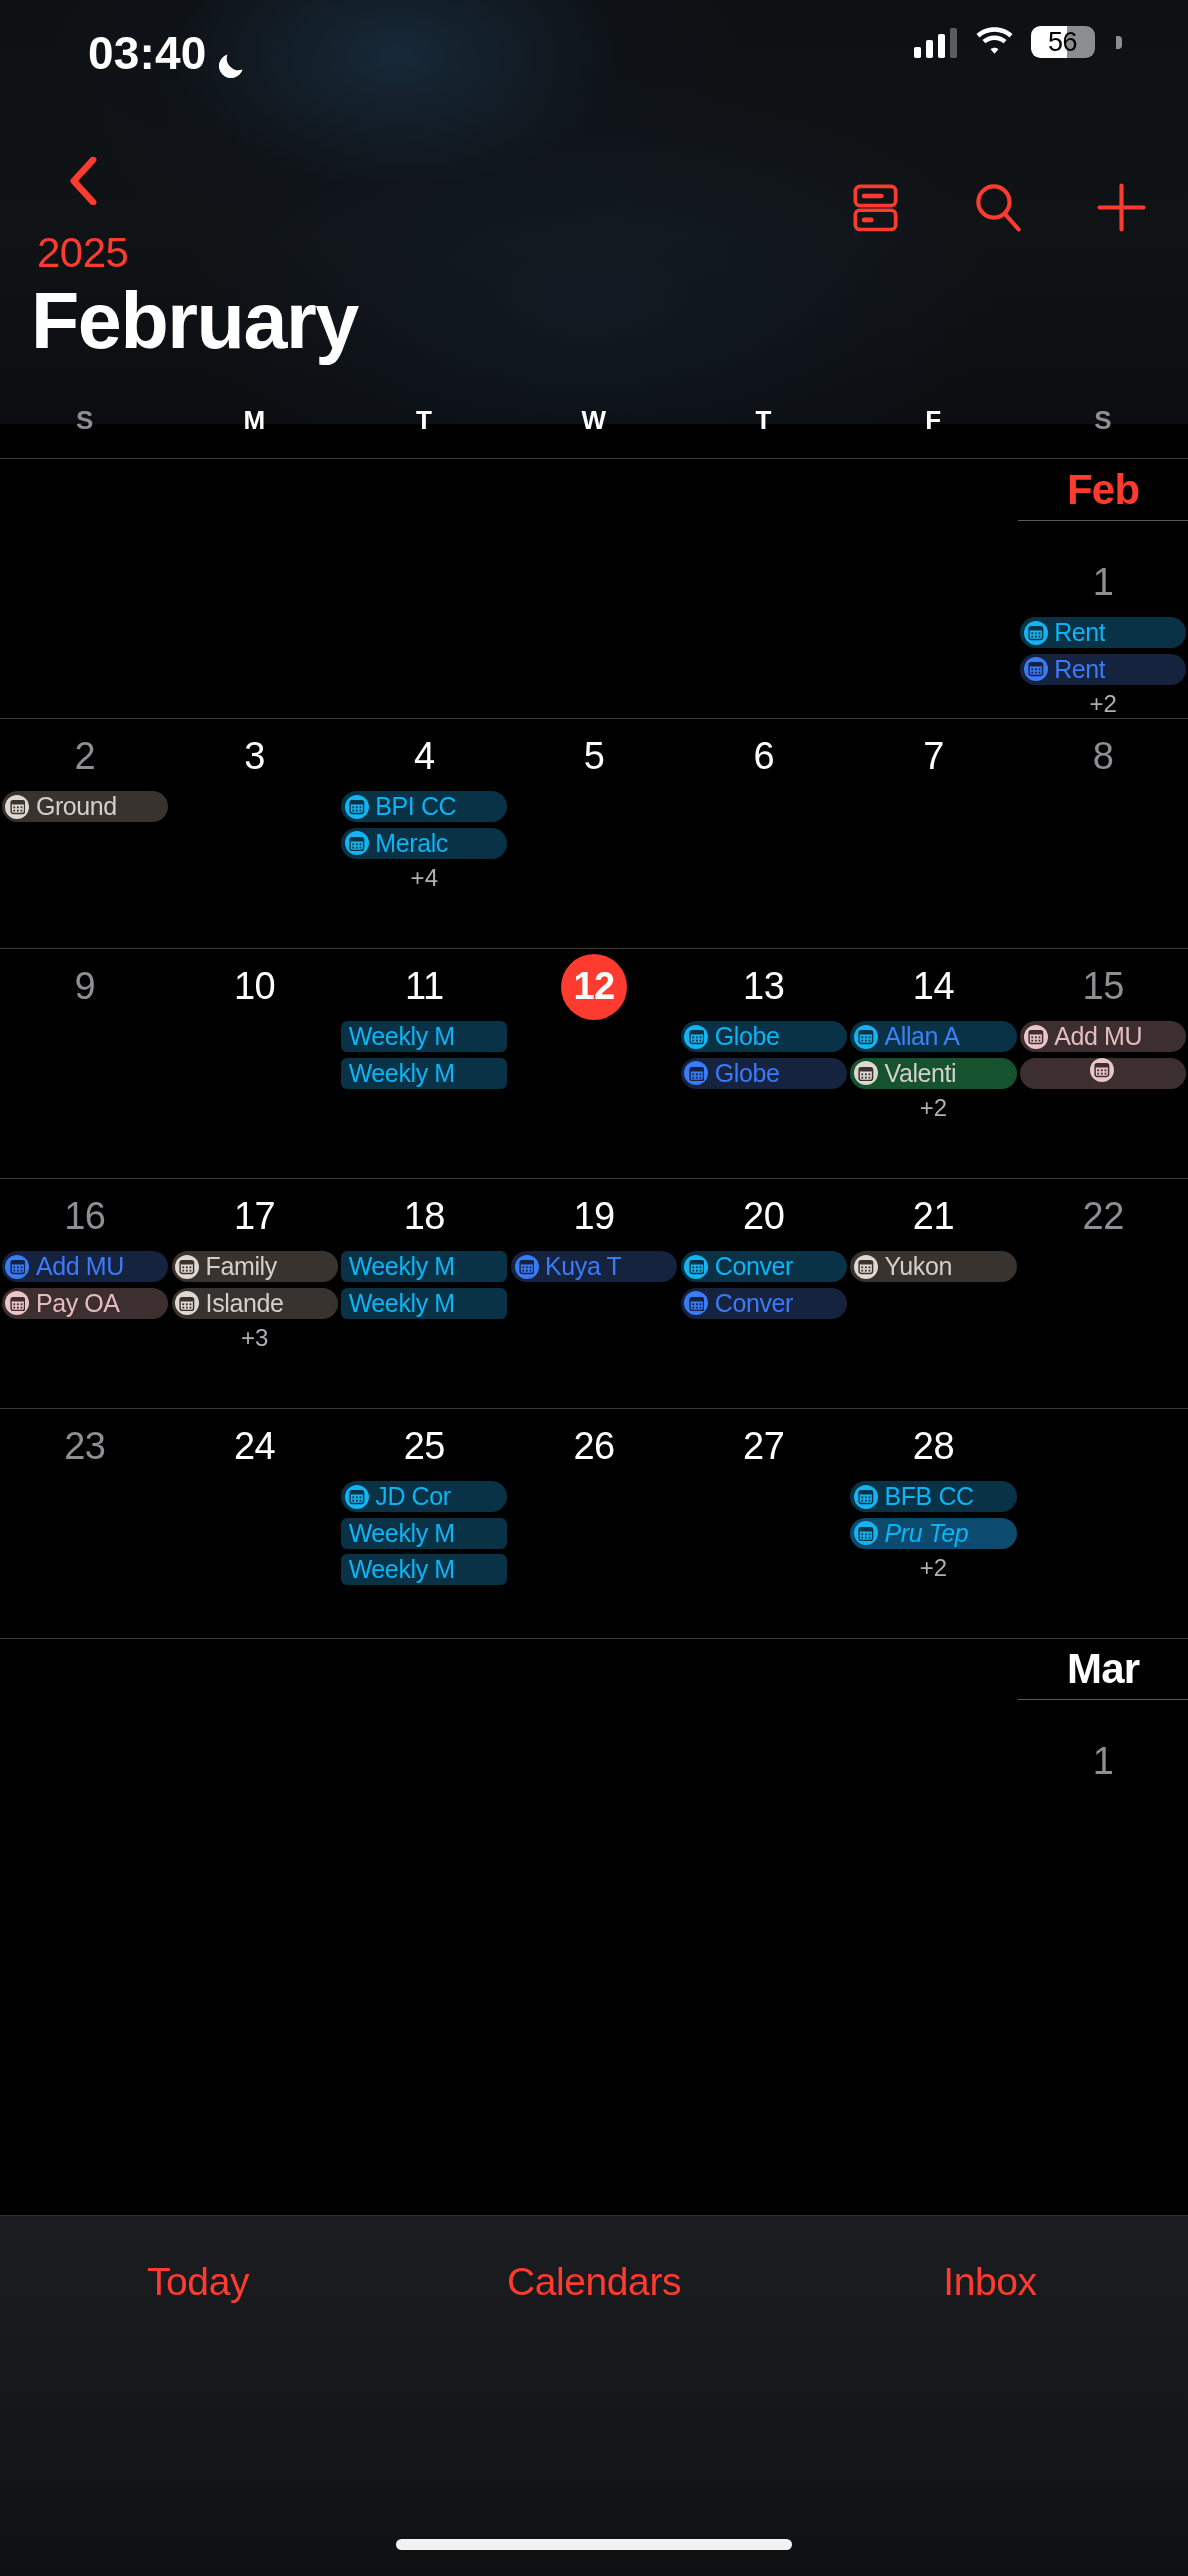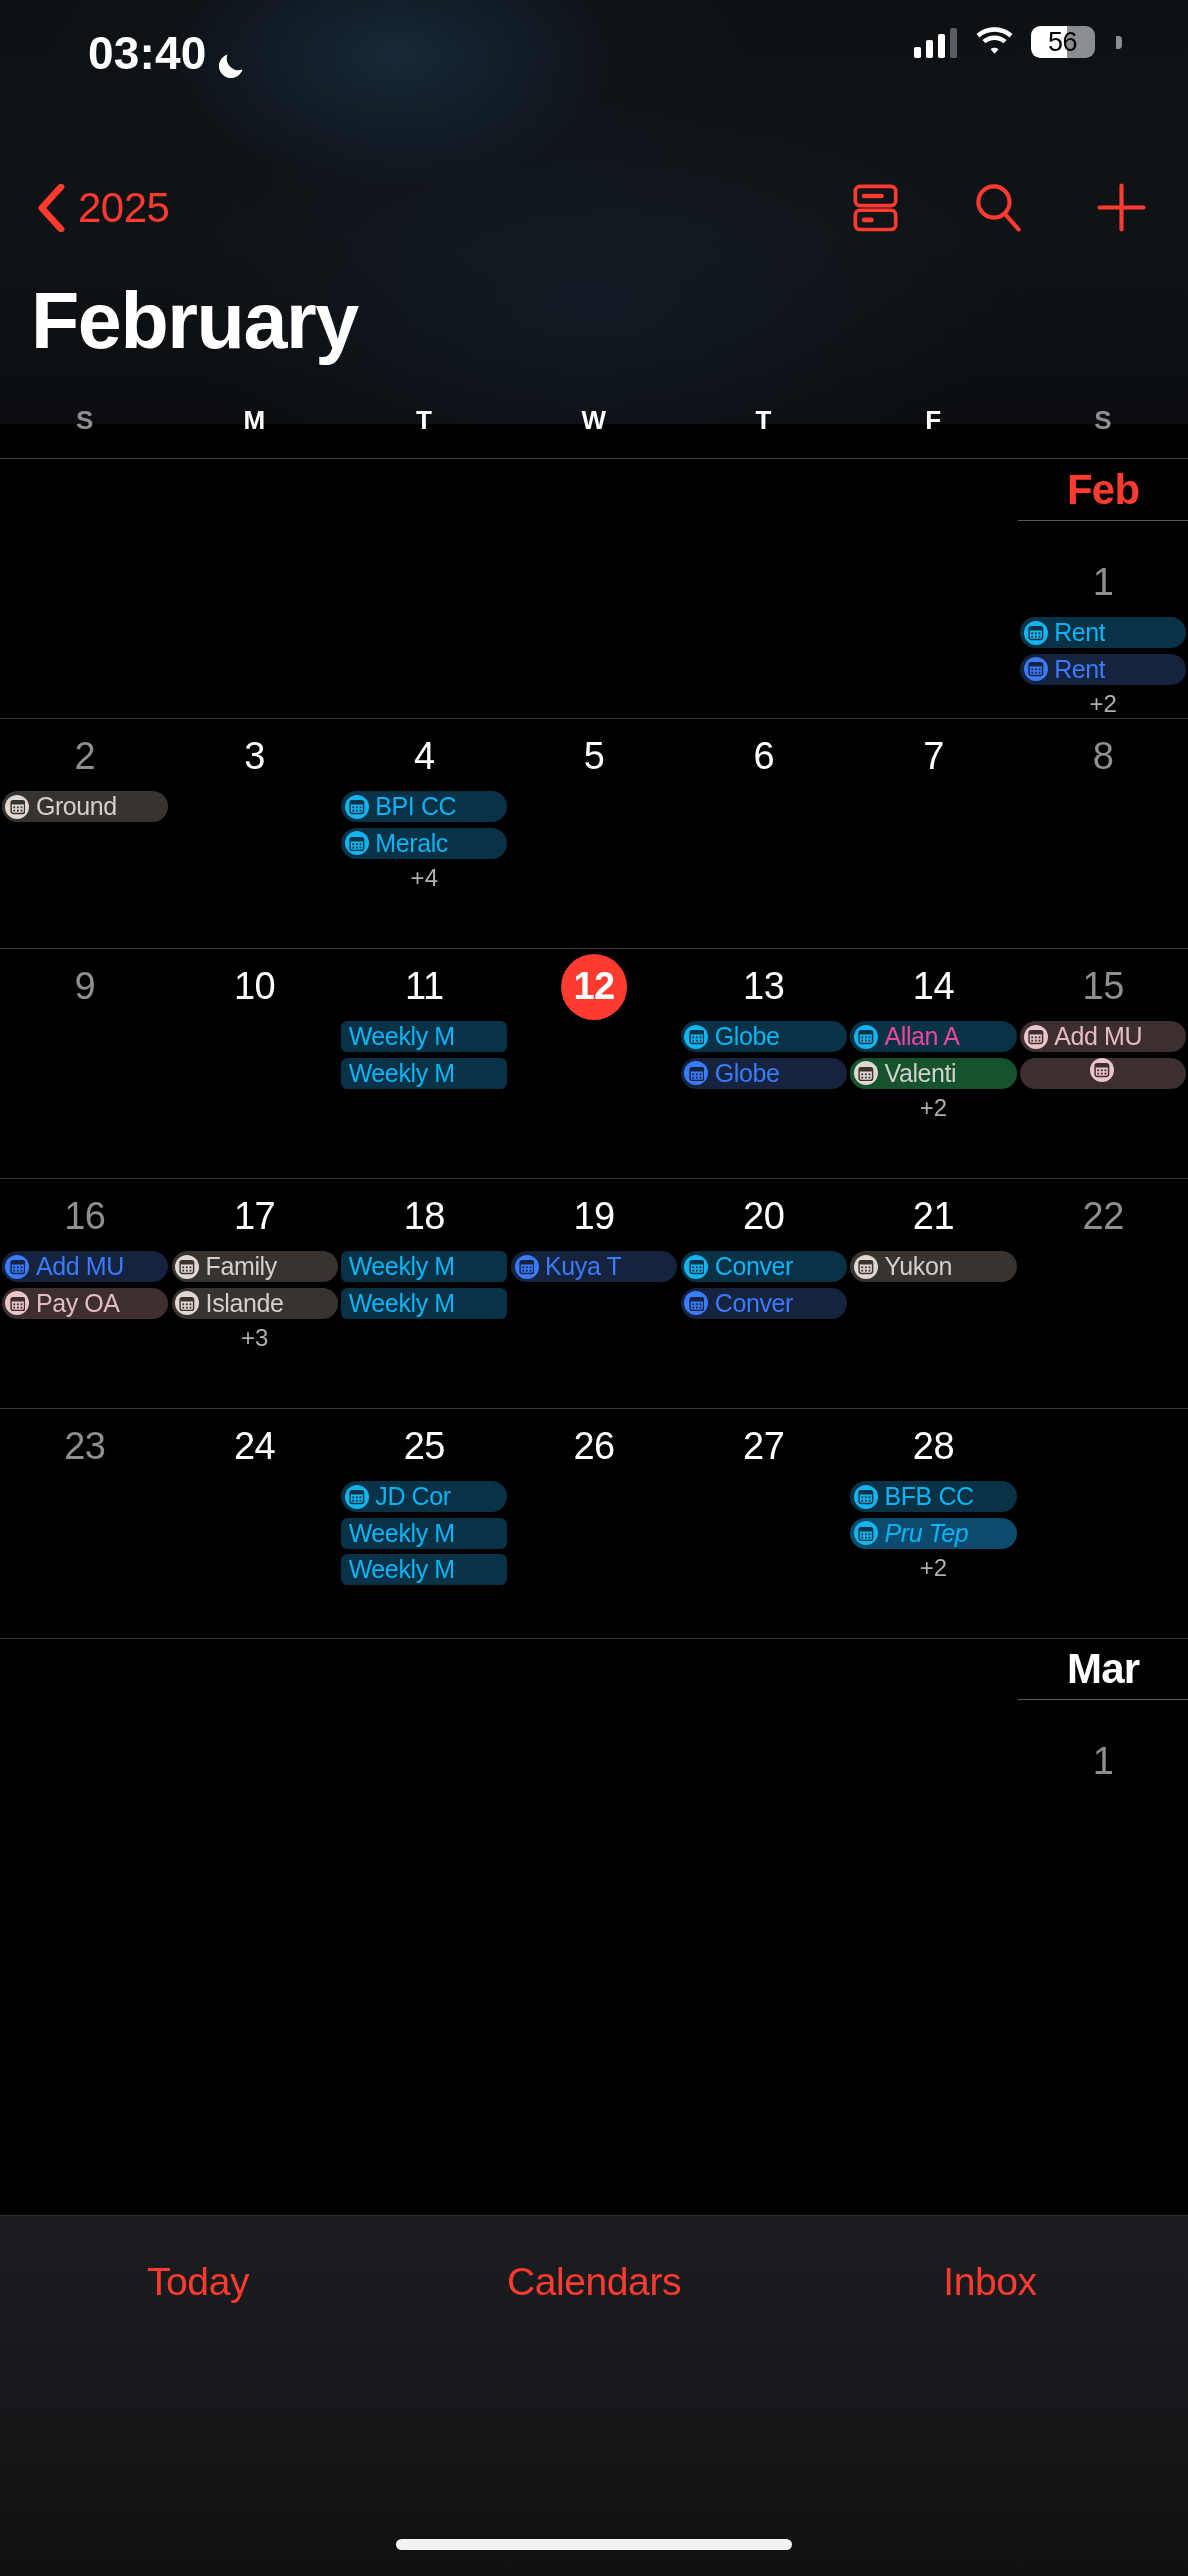--- a/index.html
+++ b/index.html
@@ -69,22 +69,22 @@
     border-radius:0 3.7px 3.7px 0; margin-left:2.8px;
   }
 
   
   .navbar {
     position:absolute; left:0; top:157px; width:1188px; height:101px;
     z-index:5;
   }
   .back-btn {
     position:absolute; left:37px; top:0; height:101px;
-    display:flex; align-items:center; gap:13px;
-    color:#ff3b30; cursor:pointer;
+    display:flex; align-items:center; gap:24px;
+    color:#ff3b30; cursor:pointer;flex-direction:column;
   }
   .chev { width:28px; height:48px; }
   .back-label { font-size:42px; font-weight:400; color:#ff3b30; letter-spacing:-0.5px; }
   .nav-actions {
     position:absolute; right:39px; top:0; height:101px;
     display:flex; align-items:center; gap:68px;
   }
   .nav-icon { width:55px; height:55px; cursor:pointer; }
 
   
@@ -496,21 +496,21 @@
                     <rect x="1.2" y="2" width="14.6" height="13.6" rx="2.2" fill="none" stroke="#0a3247" stroke-width="1.6"></rect>
                     <rect x="1.2" y="2" width="14.6" height="4" rx="2.2" fill="#0a3247"></rect>
                     <rect x="3.6" y="8" width="2" height="2" fill="#0a3247"></rect>
                     <rect x="7.5" y="8" width="2" height="2" fill="#0a3247"></rect>
                     <rect x="11.4" y="8" width="2" height="2" fill="#0a3247"></rect>
                     <rect x="3.6" y="11.6" width="2" height="2" fill="#0a3247"></rect>
                     <rect x="7.5" y="11.6" width="2" height="2" fill="#0a3247"></rect>
                     <rect x="11.4" y="11.6" width="2" height="2" fill="#0a3247"></rect>
                   </svg>
                 </span>
-                <span class="ptxt" style="color: #ec4899;">Allan A</span>
+                <span class="ptxt" style="color: #3b82f6;">Allan A</span>
               </div>
               <div class="pill" style="background: #14532d;">
                 <span class="dot" style="background: rgb(222, 215, 210);">
                   <svg class="cal-glyph" viewBox="0 0 17 17">
                     <rect x="1.2" y="2" width="14.6" height="13.6" rx="2.2" fill="none" stroke="#39332f" stroke-width="1.6"></rect>
                     <rect x="1.2" y="2" width="14.6" height="4" rx="2.2" fill="#39332f"></rect>
                     <rect x="3.6" y="8" width="2" height="2" fill="#39332f"></rect>
                     <rect x="7.5" y="8" width="2" height="2" fill="#39332f"></rect>
                     <rect x="11.4" y="8" width="2" height="2" fill="#39332f"></rect>
                     <rect x="3.6" y="11.6" width="2" height="2" fill="#39332f"></rect>

